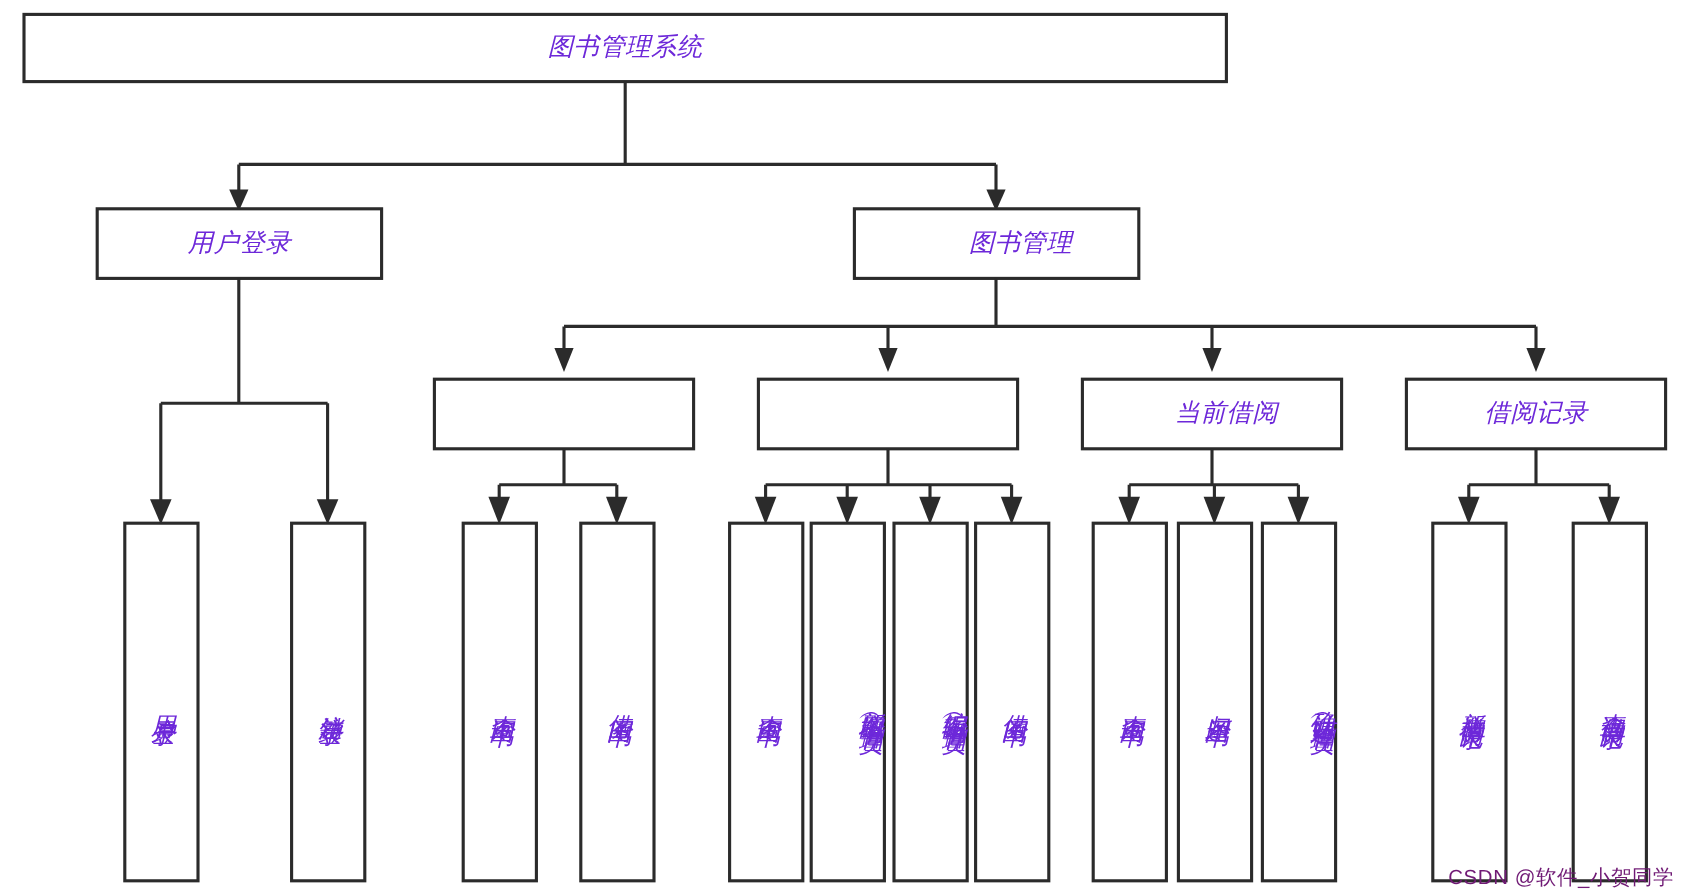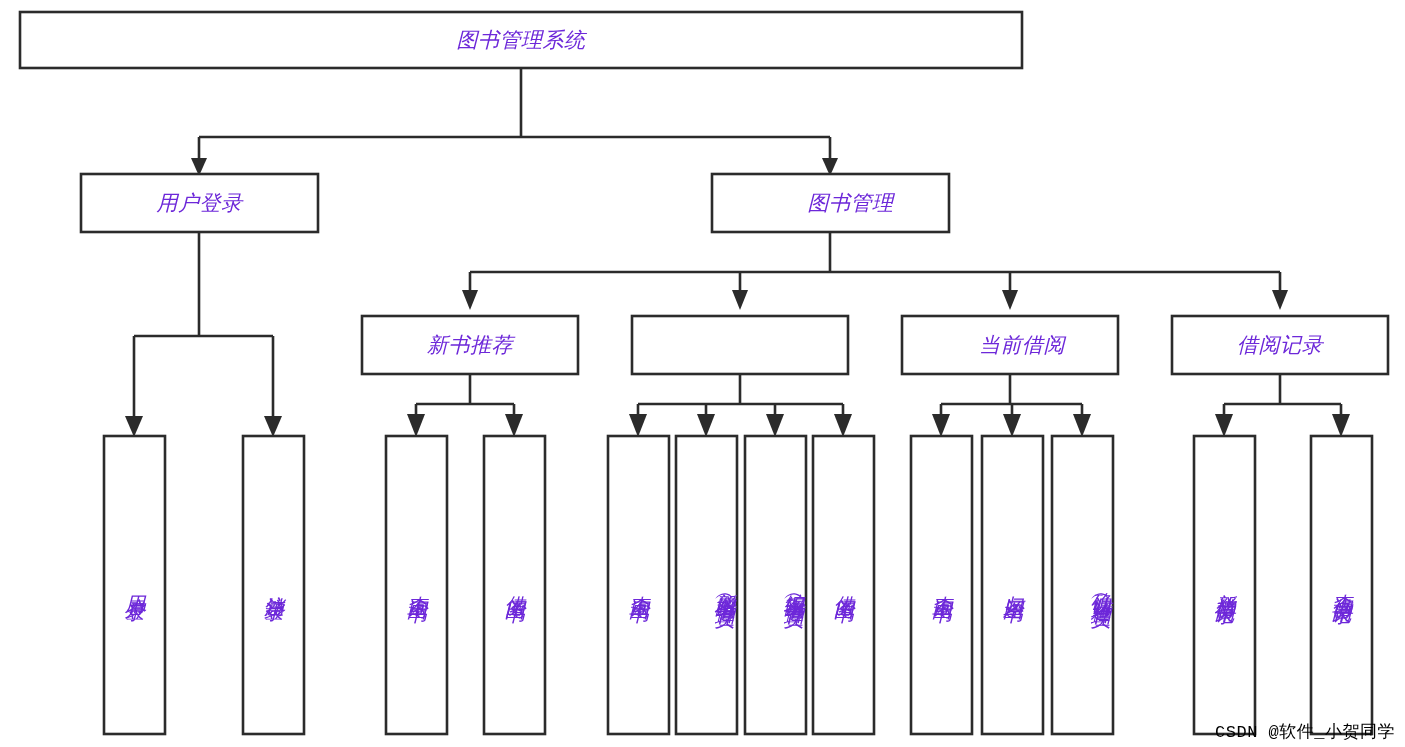--- a/index.html
+++ b/index.html
@@ -69,24 +69,23 @@
   }
   .node-label.vert.centered {
     align-items: center;
     padding-top: 0;
   }
   .watermark {
     position: absolute;
     right: 10px;
     bottom: 4px;
     font-size: 17px;
-    color: #000000;
+    color: #701a75;
     letter-spacing: 0.5px;
     white-space: nowrap;
-    font-family: Liberation Mono, monospace;
   }
 </style>
 </head>
 <body>
 
 <div id="diagram-root">
 
   <svg class="diagram-canvas" viewBox="0 0 1405 747">
 
     <rect class="node-rect" x="20" y="12" width="1002" height="56"></rect>
@@ -150,21 +149,20 @@
     <rect class="node-rect" x="1194" y="436" width="61" height="298"></rect>
     <rect class="node-rect" x="1311" y="436" width="61" height="298"></rect>
 
   </svg>
 
   <div class="node-label horiz" style="left:20px; top:12px; width:1002px; height:56px;">图书管理系统</div>
 
   <div class="node-label horiz" style="left:81px; top:174px; width:237px; height:58px;">用户登录</div>
   <div class="node-label horiz" style="left:712px; top:174px; width:237px; height:58px;margin-left:20px;">图书管理</div>
 
-  <div class="node-label horiz" style="left:362px; top:316px; width:216px; height:58px;">新书推荐</div>
   <div class="node-label horiz" style="left:902px; top:316px; width:216px; height:58px;margin-left:12px;">当前借阅</div>
   <div class="node-label horiz" style="left:1172px; top:316px; width:216px; height:58px;">借阅记录</div>
 
   <div class="node-label vert centered" style="left:104px; top:436px; width:61px; height:298px;">用户登录</div>
   <div class="node-label vert centered" style="left:243px; top:436px; width:61px; height:298px;">注销登录</div>
 
   <div class="node-label vert centered" style="left:386px; top:436px; width:61px; height:298px;">查询图书</div>
   <div class="node-label vert centered" style="left:484px; top:436px; width:61px; height:298px;">借阅图书</div>
 
   <div class="node-label vert centered" style="left:608px; top:436px; width:61px; height:298px;">查询图书</div>

